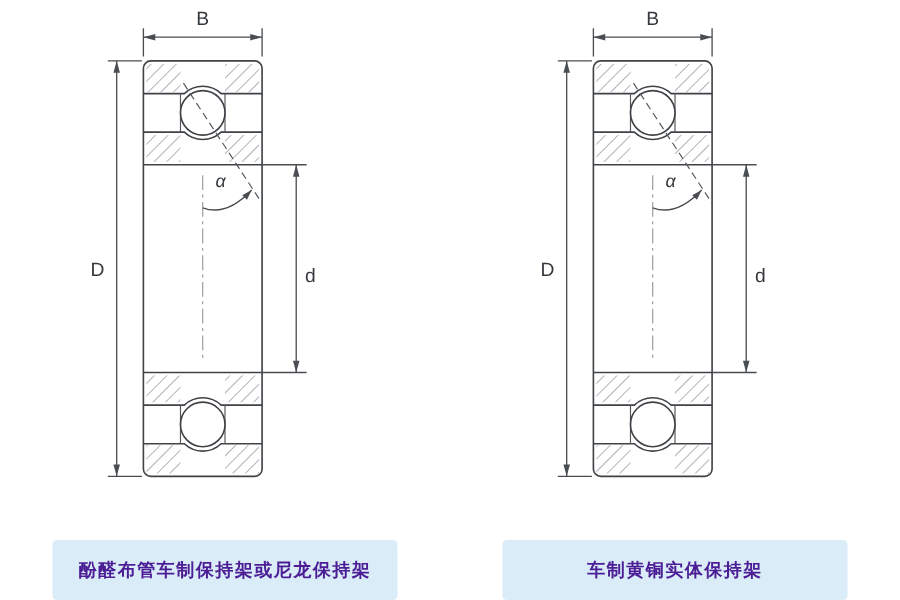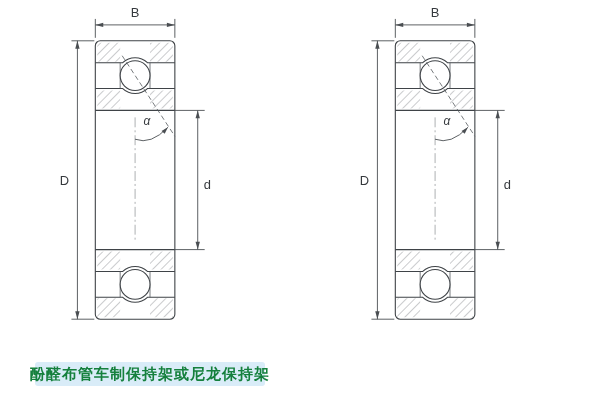--- a/index.html
+++ b/index.html
@@ -1,21 +1,21 @@
 <!DOCTYPE html>
 <html><head>
 <meta charset="utf-8">
 <style>
   html,body{margin:0;padding:0;background:#ffffff;}
   body{width:600px;height:400px;font-family:"Liberation Sans","DejaVu Sans",sans-serif;}
   .canvas{width:600px;height:400px;display:flex;justify-content:center;gap:70px;padding-top:6px;box-sizing:border-box;background:#fff;}
   .diagram{width:230px;display:flex;flex-direction:column;align-items:center;}
   .drawing{width:230px;height:348px;display:block;}
-  .caption{width:230px;height:24px;margin-top:8px;background:#d9ecf8;color:#15803d;
-           font-size:15px;font-weight:bold;display:flex;align-items:center;justify-content:center;
+  .caption{width:230px;height:40px;margin-top:8px;background:#d9ecf8;color:#4c1d95;
+           font-size:12px;font-weight:bold;display:flex;align-items:center;justify-content:center;
            border-radius:3px;letter-spacing:1px;white-space:nowrap;}
   
   .ln{stroke:#3f4347;stroke-width:1.1;fill:none;}
   .thin{stroke:#55595d;stroke-width:0.8;fill:none;}
   .dash{stroke:#55595d;stroke-width:0.8;fill:none;stroke-dasharray:5 3;}
   .cline{stroke:#8a8e92;stroke-width:0.7;fill:none;stroke-dasharray:10 3 2 3;}
   .dim{stroke:#4a4e52;stroke-width:0.9;fill:none;}
   .arrow{fill:#4a4e52;stroke:none;}
   .ball{fill:#ffffff;stroke:#3f4347;stroke-width:1.1;}
   .dimtext{font-size:13px;fill:#35393d;font-family:"Liberation Sans","DejaVu Sans",sans-serif;}
@@ -115,15 +115,16 @@
   </div>
 
   <div class="diagram">
     <svg class="drawing" viewBox="0 0 230 350">
       <use href="#bearing-geom"></use>
       <text class="dimtext" x="100" y="11" text-anchor="middle">B</text>
       <text class="dimtext" x="29" y="180" text-anchor="middle">D</text>
       <text class="dimtext" x="169" y="184" text-anchor="start">d</text>
       <text class="dimtext alpha" x="112" y="120" text-anchor="middle">α</text>
     </svg>
+    <div class="caption">车制黄铜实体保持架</div>
   </div>
 
 </div>
 
 </body></html>

